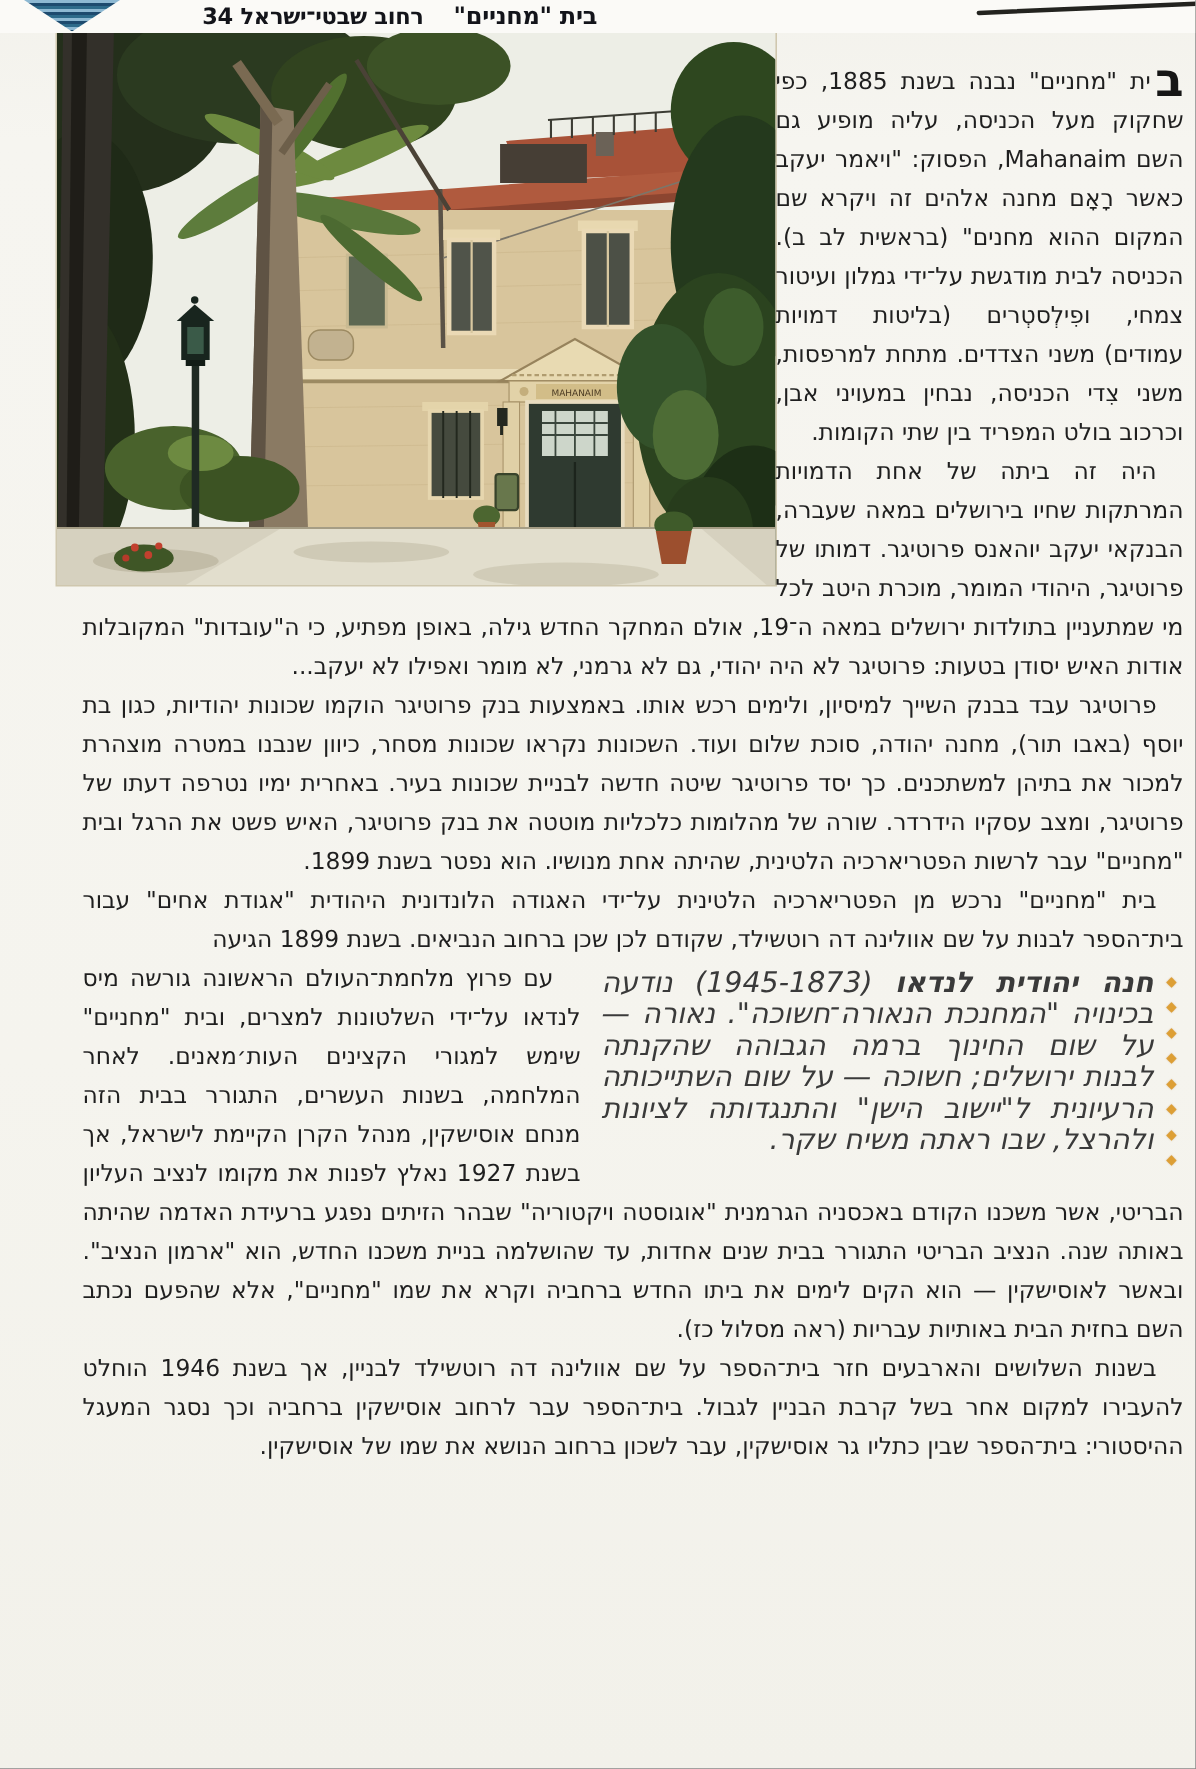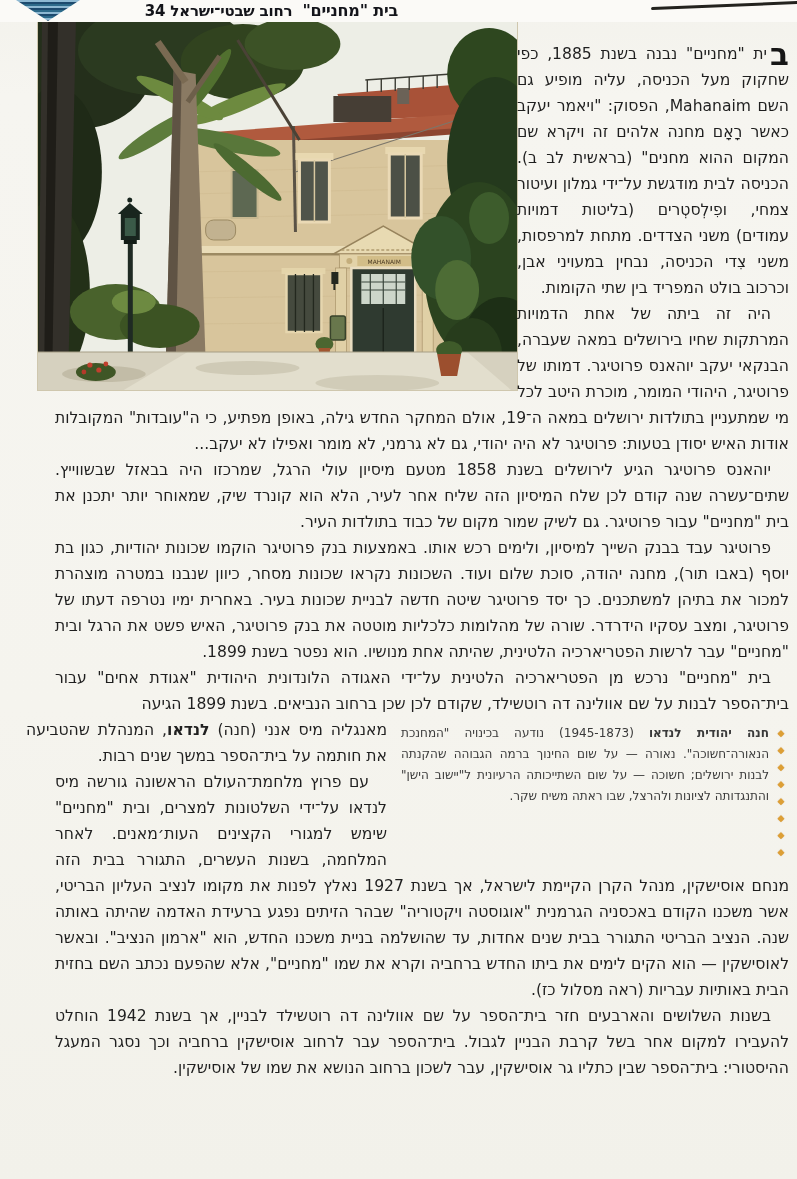--- a/index.html
+++ b/index.html
@@ -14,21 +14,21 @@
     color:#1f1f1f;
   }
   
   .header{position:relative;height:22px;background:#fbfaf7;}
   .header-title{
     position:absolute;top:0;right:399px;
     direction:rtl;white-space:nowrap;
     font-weight:bold;font-size:16px;line-height:22px;color:#13141a;
     letter-spacing:-0.2px;
   }
-  .header-title .street{margin-right:10px;font-size:15px;}
+  .header-title .street{margin-right:20px;font-size:15px;}
   .corner-triangle{
     position:absolute;top:0;left:16px;width:64px;height:21px;
     background:repeating-linear-gradient(180deg,#8db8d2 0 2px,#1d4a6e 2px 4px,#2d6a8a 4px 6px);
     clip-path:polygon(0 0,100% 0,50% 100%);
   }
   .scan-line{
     position:absolute;top:4px;right:-6px;width:152px;height:3px;
     background:#23231f;transform:rotate(-2.4deg);border-radius:2px;
   }
   
@@ -60,21 +60,22 @@
   
   .bio-box{
     float:right;
     width:388px;
     margin:6px 0 8px 14px;
     direction:rtl;
     display:flex;flex-direction:row;
   }
   .bio-text-wrap{
     flex:1;
-    font-size:12px;line-height:21px;
+    font-style:italic;
+    font-size:19px;line-height:21px;
     color:#3a3a3a;
     text-align:justify;
     padding-right:4px;
   }
   .bio-name{font-weight:bold;}
   .diamond-sep{
     width:16px;
     display:flex;flex-direction:column;align-items:center;
     padding-top:2px;
   }
@@ -264,39 +265,37 @@
             <circle cx="61" cy="348" r="2.6" fill="#c2402e"></circle>
           <circle cx="46" cy="350" r="2.4" fill="#b53a2a"></circle>
             <circle cx="68" cy="342" r="2.4" fill="#c2402e"></circle>
         </g>
       </svg>
     </div>
 
     <p class="p-first"><span class="dropcap">ב</span><span>ית "מחניים" נבנה בשנת 1885, כפי שחקוק מעל הכניסה, עליה מופיע גם השם Mahanaim, הפסוק: "ויאמר יעקב כאשר רָאָם מחנה אלהים זה ויקרא שם המקום ההוא מחנים" (בראשית לב ב). הכניסה לבית מודגשת על־ידי גמלון ועיטור צמחי, ופִילְסטְרים (בליטות דמויות עמודים) משני הצדדים. מתחת למרפסות, משני צִדי הכניסה, נבחין במעויני אבן, וכרכוב בולט המפריד בין שתי הקומות.</span></p>
 
     <p class="indent">היה זה ביתה של אחת הדמויות המרתקות שחיו בירושלים במאה שעברה, הבנקאי יעקב יוהאנס פרוטיגר. דמותו של פרוטיגר, היהודי המומר, מוכרת היטב לכל מי שמתעניין בתולדות ירושלים במאה ה־19, אולם המחקר החדש גילה, באופן מפתיע, כי ה"עובדות" המקובלות אודות האיש יסודן בטעות: פרוטיגר לא היה יהודי, גם לא גרמני, לא מומר ואפילו לא יעקב...</p>
-    <p class="indent">יוהאנס פרוטיגר הגיע לירושלים בשנת 1858 מטעם מיסיון עולי הרגל, שמרכזו היה בבאזל שבשווייץ. שתים־עשרה שנה קודם לכן שלח המיסיון הזה שליח אחר לעיר, הלא הוא קונרד שיק, שמאוחר יותר יתכנן את בית "מחניים" עבור פרוטיגר. גם לשיק שמור מקום של כבוד בתולדות העיר.</p>
     <p class="indent">פרוטיגר עבד בבנק השייך למיסיון, ולימים רכש אותו. באמצעות בנק פרוטיגר הוקמו שכונות יהודיות, כגון בת יוסף (באבו תור), מחנה יהודה, סוכת שלום ועוד. השכונות נקראו שכונות מסחר, כיוון שנבנו במטרה מוצהרת למכור את בתיהן למשתכנים. כך יסד פרוטיגר שיטה חדשה לבניית שכונות בעיר. באחרית ימיו נטרפה דעתו של פרוטיגר, ומצב עסקיו הידרדר. שורה של מהלומות כלכליות מוטטה את בנק פרוטיגר, האיש פשט את הרגל ובית "מחניים" עבר לרשות הפטריארכיה הלטינית, שהיתה אחת מנושיו. הוא נפטר בשנת 1899.</p>
     <p class="indent">בית "מחניים" נרכש מן הפטריארכיה הלטינית על־ידי האגודה הלונדונית היהודית "אגודת אחים" עבור בית־הספר לבנות על שם אוולינה דה רוטשילד, שקודם לכן שכן ברחוב הנביאים. בשנת 1899 הגיעה</p>
 
     <aside class="bio-box">
       <div class="diamond-sep">
           <span style="color: rgb(221, 159, 53);">◆</span>
           <span style="color: rgb(221, 159, 53);">◆</span>
           <span style="color: rgb(221, 159, 53);">◆</span>
           <span style="color: rgb(221, 159, 53);">◆</span>
           <span style="color: rgb(221, 159, 53);">◆</span>
           <span style="color: rgb(221, 159, 53);">◆</span>
           <span style="color: rgb(221, 159, 53);">◆</span>
           <span style="color: rgb(221, 159, 53);">◆</span>
         </div>
       <div class="bio-text-wrap">
         <span class="bio-name">חנה יהודית לנדאו</span><span> (1945-1873) נודעה בכינויה "המחנכת הנאורה־חשוכה". נאורה — על שום החינוך ברמה הגבוהה שהקנתה לבנות ירושלים; חשוכה — על שום השתייכותה הרעיונית ל"יישוב הישן" והתנגדותה לציונות ולהרצל, שבו ראתה משיח שקר.</span>
       </div>
     </aside>
 
-    <p><span>מאנגליה מיס אנני (חנה) </span><span class="bold">לנדאו</span><span>, המנהלת שהטביעה את חותמה על בית־הספר במשך שנים רבות.</span></p>
 
     <p class="indent">עם פרוץ מלחמת־העולם הראשונה גורשה מיס לנדאו על־ידי השלטונות למצרים, ובית "מחניים" שימש למגורי הקצינים העות׳מאנים. לאחר המלחמה, בשנות העשרים, התגורר בבית הזה מנחם אוסישקין, מנהל הקרן הקיימת לישראל, אך בשנת 1927 נאלץ לפנות את מקומו לנציב העליון הבריטי, אשר משכנו הקודם באכסניה הגרמנית "אוגוסטה ויקטוריה" שבהר הזיתים נפגע ברעידת האדמה שהיתה באותה שנה. הנציב הבריטי התגורר בבית שנים אחדות, עד שהושלמה בניית משכנו החדש, הוא "ארמון הנציב". ובאשר לאוסישקין — הוא הקים לימים את ביתו החדש ברחביה וקרא את שמו "מחניים", אלא שהפעם נכתב השם בחזית הבית באותיות עבריות (ראה מסלול כז).</p>
-    <p class="indent">בשנות השלושים והארבעים חזר בית־הספר על שם אוולינה דה רוטשילד לבניין, אך בשנת 1942 הוחלט להעבירו למקום אחר בשל קרבת הבניין לגבול. בית־הספר עבר לרחוב אוסישקין ברחביה וכך נסגר המעגל ההיסטורי: בית־הספר שבין כתליו גר אוסישקין, עבר לשכון ברחוב הנושא את שמו של אוסישקין.</p>
+    <p class="indent">בשנות השלושים והארבעים חזר בית־הספר על שם אוולינה דה רוטשילד לבניין, אך בשנת 1946 הוחלט להעבירו למקום אחר בשל קרבת הבניין לגבול. בית־הספר עבר לרחוב אוסישקין ברחביה וכך נסגר המעגל ההיסטורי: בית־הספר שבין כתליו גר אוסישקין, עבר לשכון ברחוב הנושא את שמו של אוסישקין.</p>
 
   </div>
 </div>
 
 </body></html>

